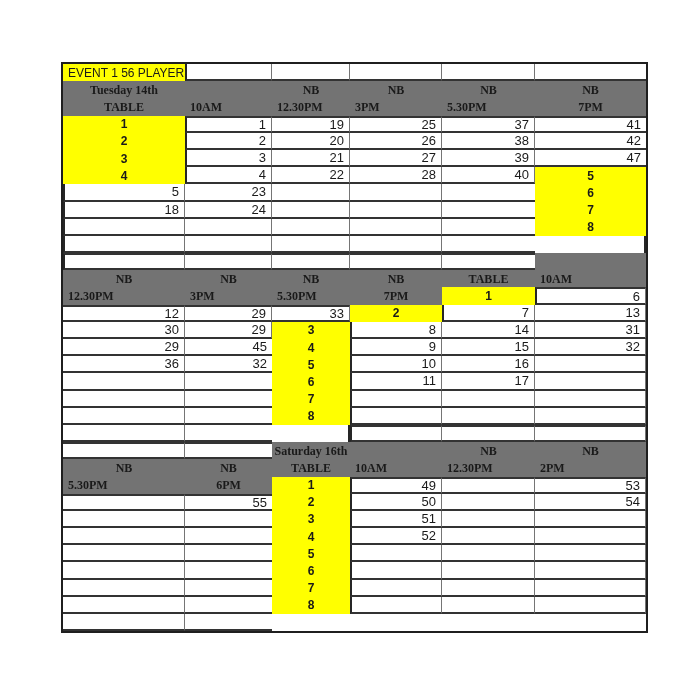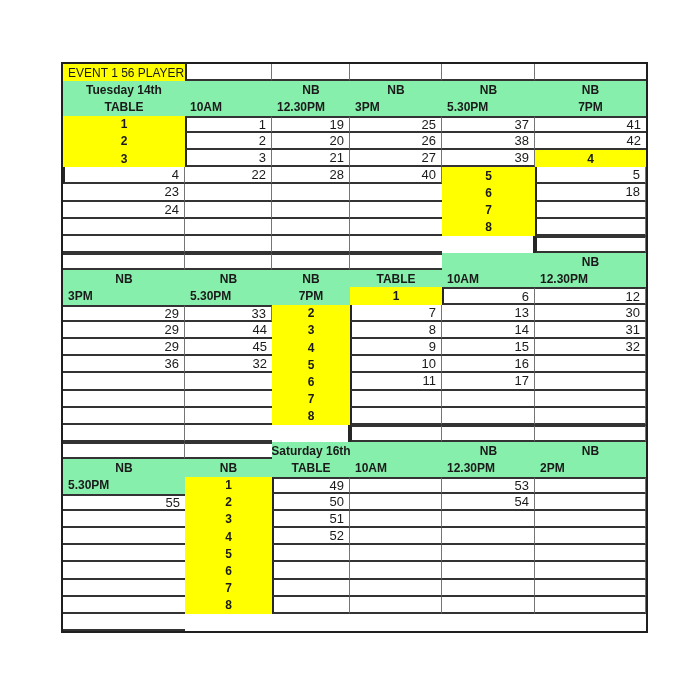--- a/index.html
+++ b/index.html
@@ -23,21 +23,21 @@
     box-sizing:border-box;
     display:flex;
     align-items:center;
     font-size:12px;
     color:#1a1a1a;
     white-space:nowrap;
     overflow:hidden;
     line-height:1;
   }
   .ylabel{background:#FFFF00;}
-  .yfull{background:#86efac;}
+  .yfull{background:#737373;font-family:Liberation Serif, serif;}
   .bold{font-weight:bold;}
   .center{justify-content:center;}
   .left{justify-content:flex-start;padding-left:5px;}
   .right{justify-content:flex-end;padding-right:5px;}
   .dcell{
     background:#ffffff;
     border-right:1px solid #757575;
     border-bottom:2px solid #333333;
     font-size:13px;
   }
@@ -83,20 +83,21 @@
     <div class="cell dcell right first-col">2</div>
     <div class="cell dcell right">20</div>
     <div class="cell dcell right">26</div>
     <div class="cell dcell right">38</div>
     <div class="cell dcell right last-col">42</div>
     <div class="cell ylabel bold center rowlab-cell">3</div>
     <div class="cell dcell right first-col">3</div>
     <div class="cell dcell right">21</div>
     <div class="cell dcell right">27</div>
     <div class="cell dcell right">39</div>
+    <div class="cell dcell right last-col">47</div>
     <div class="cell ylabel bold center rowlab-cell">4</div>
     <div class="cell dcell right first-col">4</div>
     <div class="cell dcell right">22</div>
     <div class="cell dcell right">28</div>
     <div class="cell dcell right">40</div>
     <div class="cell ylabel bold center rowlab-cell">5</div>
     <div class="cell dcell right first-col">5</div>
     <div class="cell dcell right">23</div>
     <div class="cell dcell right"></div>
     <div class="cell dcell right"></div>
@@ -139,21 +140,20 @@
     <div class="cell ylabel bold center rowlab-cell">1</div>
     <div class="cell dcell right first-col row-top">6</div>
     <div class="cell dcell right row-top">12</div>
     <div class="cell dcell right row-top">29</div>
     <div class="cell dcell right row-top">33</div>
     <div class="cell ylabel bold center rowlab-cell">2</div>
     <div class="cell dcell right first-col">7</div>
     <div class="cell dcell right">13</div>
     <div class="cell dcell right">30</div>
     <div class="cell dcell right">29</div>
-    <div class="cell dcell right last-col">44</div>
     <div class="cell ylabel bold center rowlab-cell">3</div>
     <div class="cell dcell right first-col">8</div>
     <div class="cell dcell right">14</div>
     <div class="cell dcell right">31</div>
     <div class="cell dcell right">29</div>
     <div class="cell dcell right last-col">45</div>
     <div class="cell ylabel bold center rowlab-cell">4</div>
     <div class="cell dcell right first-col">9</div>
     <div class="cell dcell right">15</div>
     <div class="cell dcell right">32</div>
@@ -193,20 +193,21 @@
     <div class="cell yfull"></div>
     <div class="cell yfull bold center nb-cell">NB</div>
     <div class="cell yfull bold center nb-cell">NB</div>
     <div class="cell yfull bold center nb-cell">NB</div>
     <div class="cell yfull bold center nb-cell">NB</div>
     <div class="cell yfull bold center tbl-cell">TABLE</div>
     <div class="cell yfull bold time-cell left">10AM</div>
     <div class="cell yfull bold time-cell left">12.30PM</div>
     <div class="cell yfull bold time-cell left">2PM</div>
     <div class="cell yfull bold time-cell left">5.30PM</div>
+    <div class="cell yfull bold time-cell center">6PM</div>
     <div class="cell ylabel bold center rowlab-cell">1</div>
     <div class="cell dcell right first-col row-top">49</div>
     <div class="cell dcell right row-top"></div>
     <div class="cell dcell right row-top">53</div>
     <div class="cell dcell right row-top"></div>
     <div class="cell dcell right last-col row-top">55</div>
     <div class="cell ylabel bold center rowlab-cell">2</div>
     <div class="cell dcell right first-col">50</div>
     <div class="cell dcell right"></div>
     <div class="cell dcell right">54</div>

